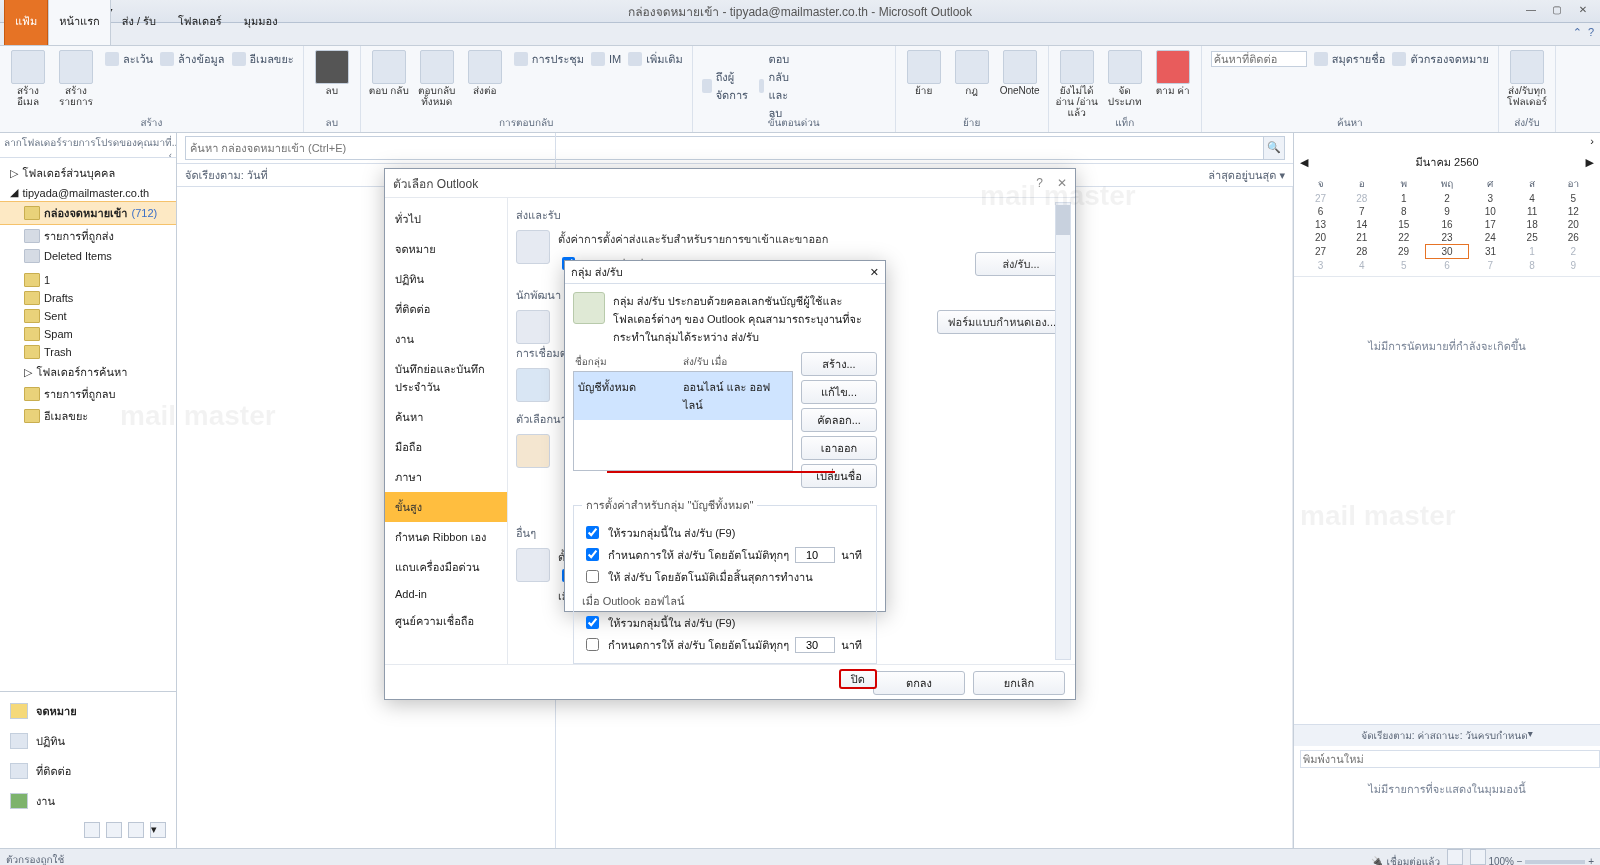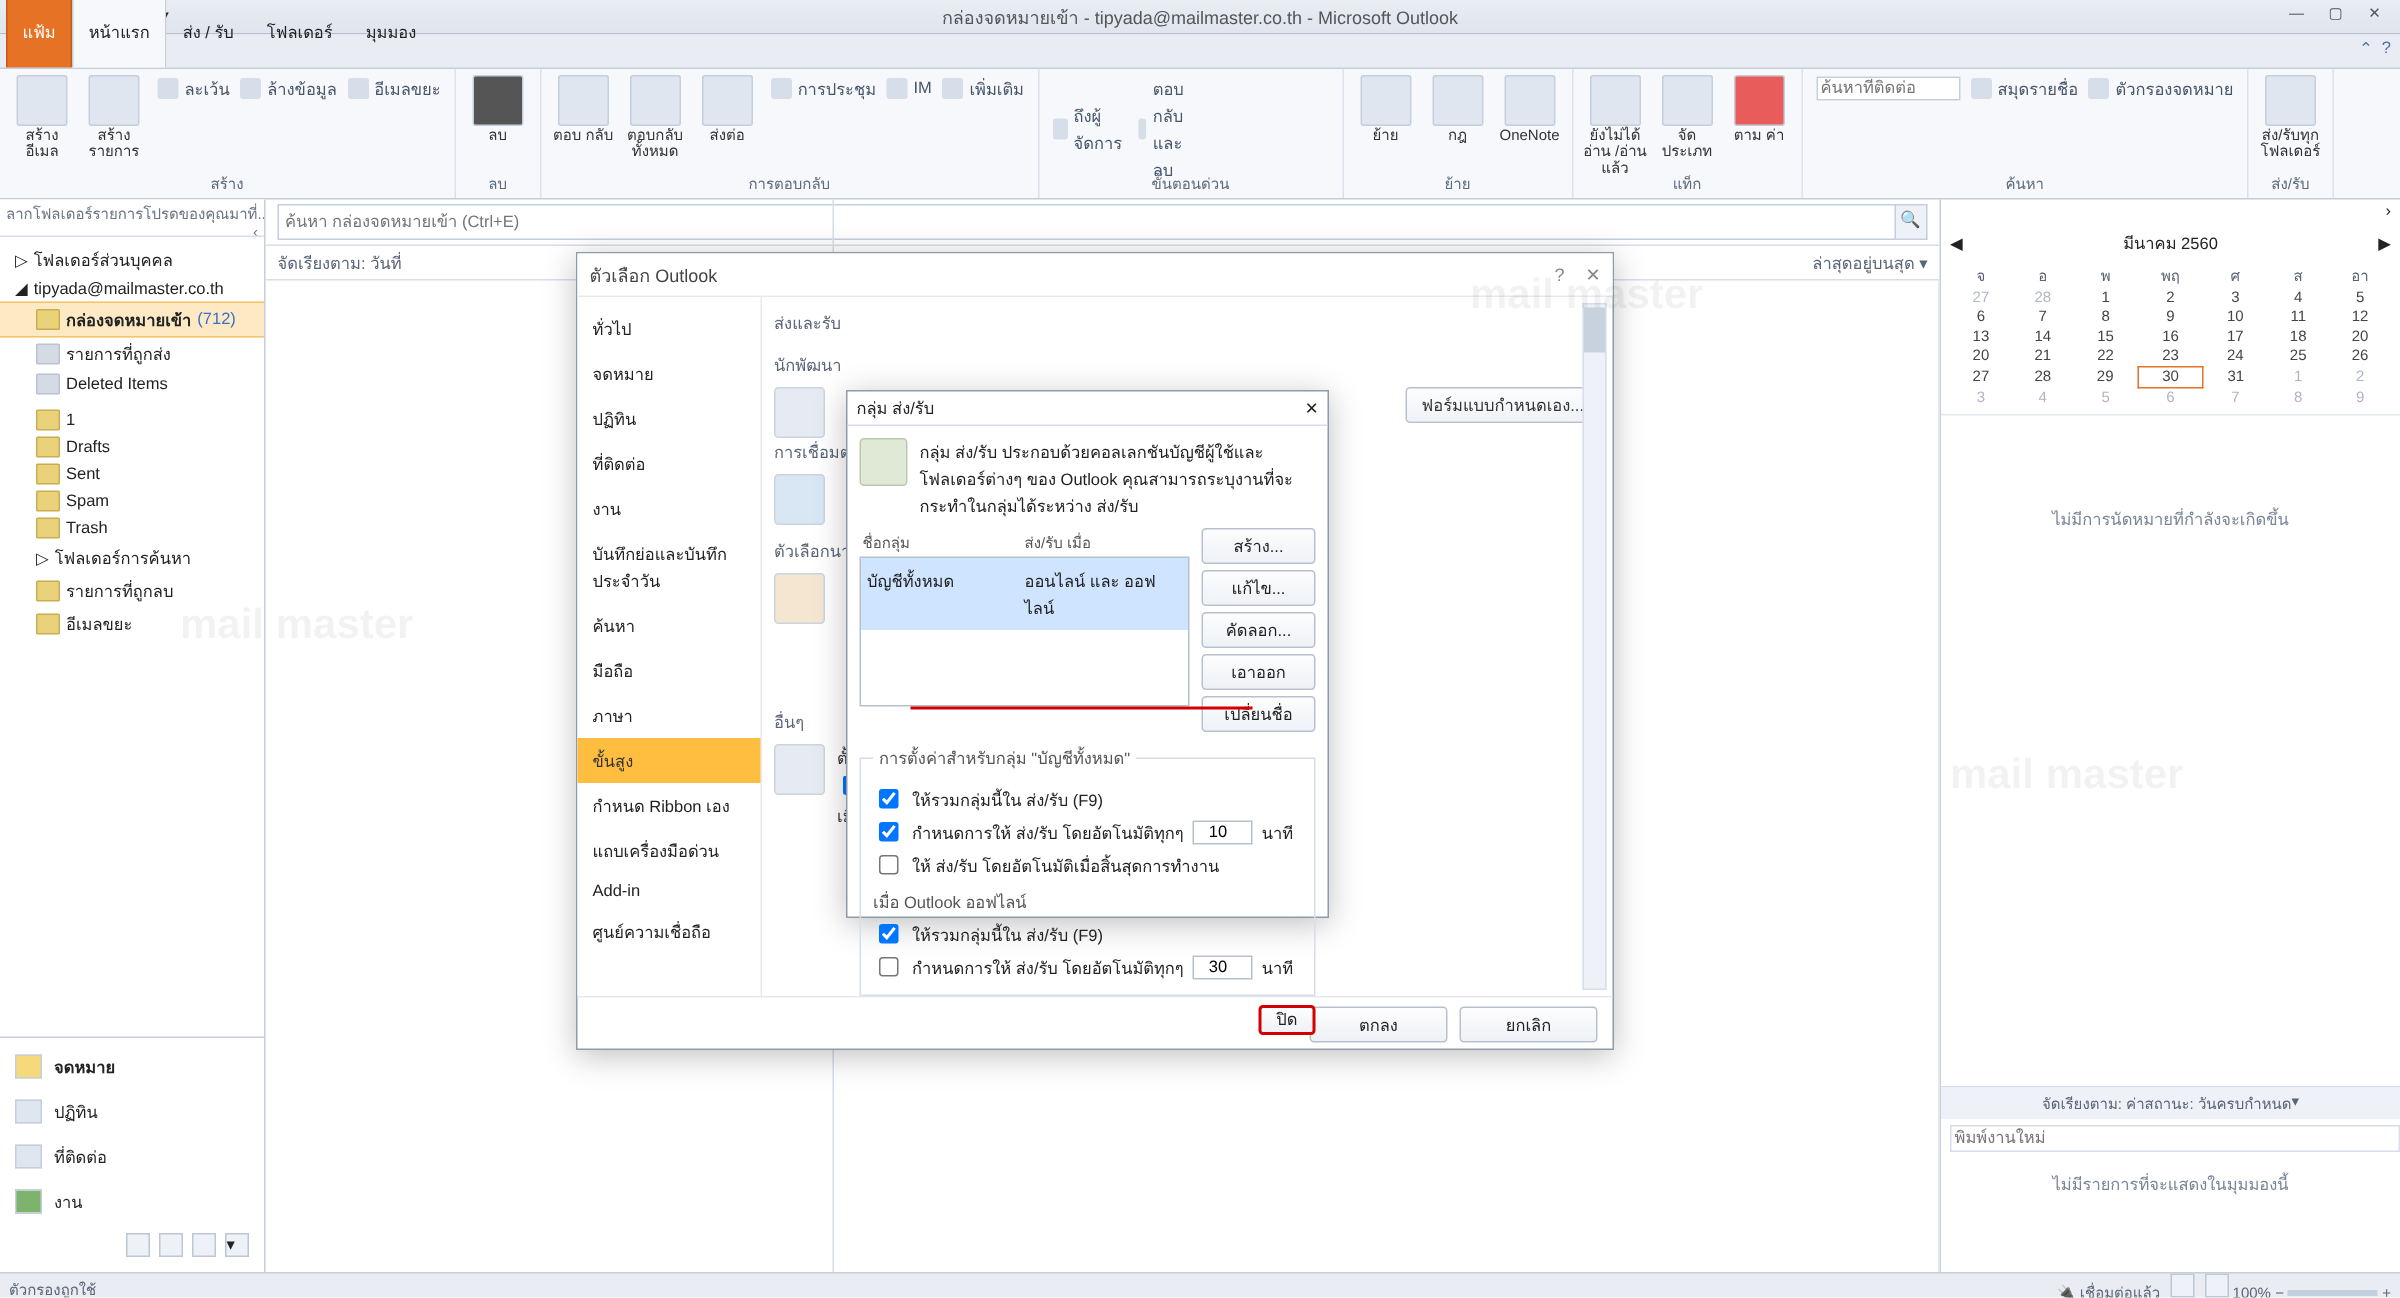--- a/index.html
+++ b/index.html
@@ -457,20 +457,30 @@
         <div class="on">แถบเครื่องมือด่วน</div>
         <div class="on">Add-in</div>
         <div class="on">ศูนย์ความเชื่อถือ</div>
       </div>
     <div class="opt-content">
       <div style="position:absolute;right:4px;top:4px;bottom:4px;width:14px;background:#eef2f8;border:1px solid #d6deea">
           <div style="width:100%;height:30px;background:#c8d1de;margin-top:2px"></div>
         </div>
       <div class="section">
         <div class="shdr">ส่งและรับ</div>
+        <div>
+            <span class="licon"></span>
+          <div style="overflow:hidden">
+            <div>ตั้งค่าการตั้งค่าส่งและรับสำหรับรายการขาเข้าและขาออก</div>
+            <div style="margin-top:4px;display:flex;justify-content:space-between;align-items:center">
+              <label><input type="checkbox" checked="" style=""> <span>ส่งทันทีเมื่อเชื่อมต่อได้</span></label>
+              <span class="btn">ส่ง/รับ...</span>
+            </div>
+          </div>
+        </div>
       </div>
       <div class="section">
         <div class="shdr">นักพัฒนา</div>
         <div>
             <span class="licon"></span>
           <div style="overflow:hidden;display:flex;justify-content:flex-end">
               <span class="btn">ฟอร์มแบบกำหนดเอง...</span>
             </div>
         </div>
       </div>

